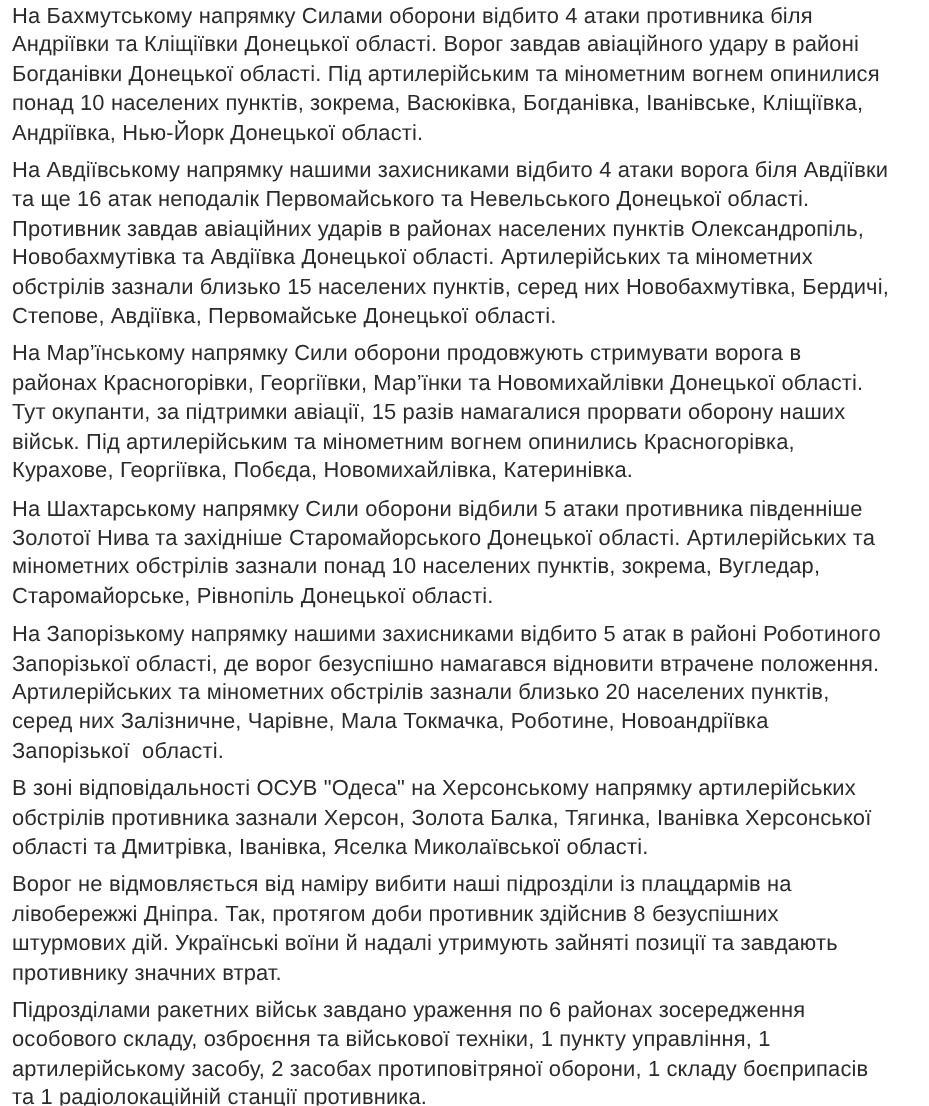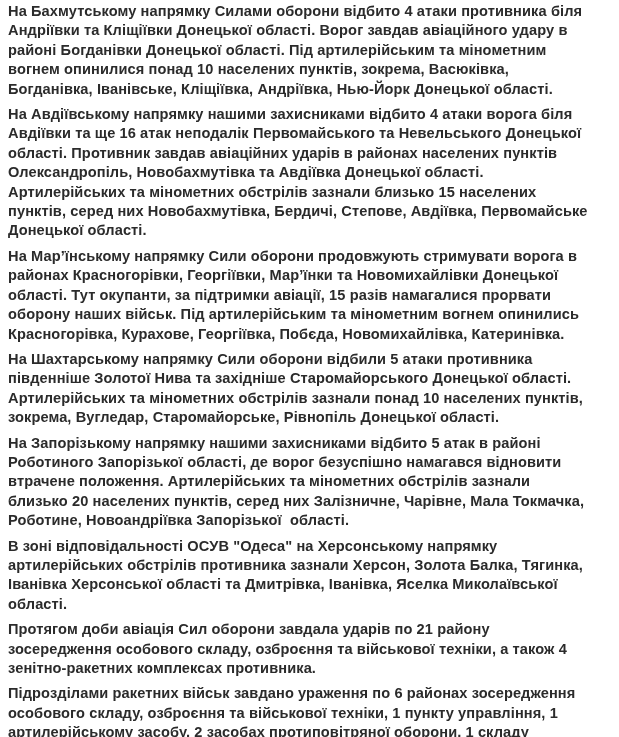--- a/index.html
+++ b/index.html
@@ -20,31 +20,30 @@
     font-family: "Liberation Sans", "DejaVu Sans", sans-serif;
     font-size: 14.6px;
     line-height: 19.4px;
     color: #2b2b2b;
     letter-spacing: 0.1px;
     text-align: left;
   }
   .report p {
     margin: 0 16px 6px 0;
     white-space: pre-wrap;
-    font-weight: bold;
   }
   .report p:last-child {
     margin-bottom: 0;
   }
 </style>
 </head>
 <body>
 
 <div class="report">
   <p>На Бахмутському напрямку Силами оборони відбито 4 атаки противника біля Андріївки та Кліщіївки Донецької області. Ворог завдав авіаційного удару в районі Богданівки Донецької області. Під артилерійським та мінометним вогнем опинилися понад 10 населених пунктів, зокрема, Васюківка, Богданівка, Іванівське, Кліщіївка, Андріївка, Нью-Йорк Донецької області.</p>
   <p>На Авдіївському напрямку нашими захисниками відбито 4 атаки ворога біля Авдіївки та ще 16 атак неподалік Первомайського та Невельського Донецької області. Противник завдав авіаційних ударів в районах населених пунктів Олександропіль, Новобахмутівка та Авдіївка Донецької області. Артилерійських та мінометних обстрілів зазнали близько 15 населених пунктів, серед них Новобахмутівка, Бердичі, Степове, Авдіївка, Первомайське Донецької області.</p>
   <p>На Мар’їнському напрямку Сили оборони продовжують стримувати ворога в районах Красногорівки, Георгіївки, Мар’їнки та Новомихайлівки Донецької області. Тут окупанти, за підтримки авіації, 15 разів намагалися прорвати оборону наших військ. Під артилерійським та мінометним вогнем опинились Красногорівка, Курахове, Георгіївка, Побєда, Новомихайлівка, Катеринівка.</p>
   <p>На Шахтарському напрямку Сили оборони відбили 5 атаки противника південніше Золотої Нива та західніше Старомайорського Донецької області. Артилерійських та мінометних обстрілів зазнали понад 10 населених пунктів, зокрема, Вугледар, Старомайорське, Рівнопіль Донецької області.</p>
   <p>На Запорізькому напрямку нашими захисниками відбито 5 атак в районі Роботиного Запорізької області, де ворог безуспішно намагався відновити втрачене положення. Артилерійських та мінометних обстрілів зазнали близько 20 населених пунктів, серед них Залізничне, Чарівне, Мала Токмачка, Роботине, Новоандріївка Запорізької  області.</p>
   <p>В зоні відповідальності ОСУВ "Одеса" на Херсонському напрямку артилерійських обстрілів противника зазнали Херсон, Золота Балка, Тягинка, Іванівка Херсонської області та Дмитрівка, Іванівка, Яселка Миколаївської області.</p>
-  <p>Протягом доби авіація Сил оборони завдала ударів по 21 району зосередження особового складу, озброєння та військової техніки, а також 4 зенітно-ракетних комплексах противника.</p>
+  <p>Ворог не відмовляється від наміру вибити наші підрозділи із плацдармів на лівобережжі Дніпра. Так, протягом доби противник здійснив 8 безуспішних штурмових дій. Українські воїни й надалі утримують зайняті позиції та завдають противнику значних втрат.</p>
   <p>Підрозділами ракетних військ завдано ураження по 6 районах зосередження особового складу, озброєння та військової техніки, 1 пункту управління, 1 артилерійському засобу, 2 засобах протиповітряної оборони, 1 складу боєприпасів та 1 радіолокаційній станції противника.</p>
 </div>
 
 </body></html>

